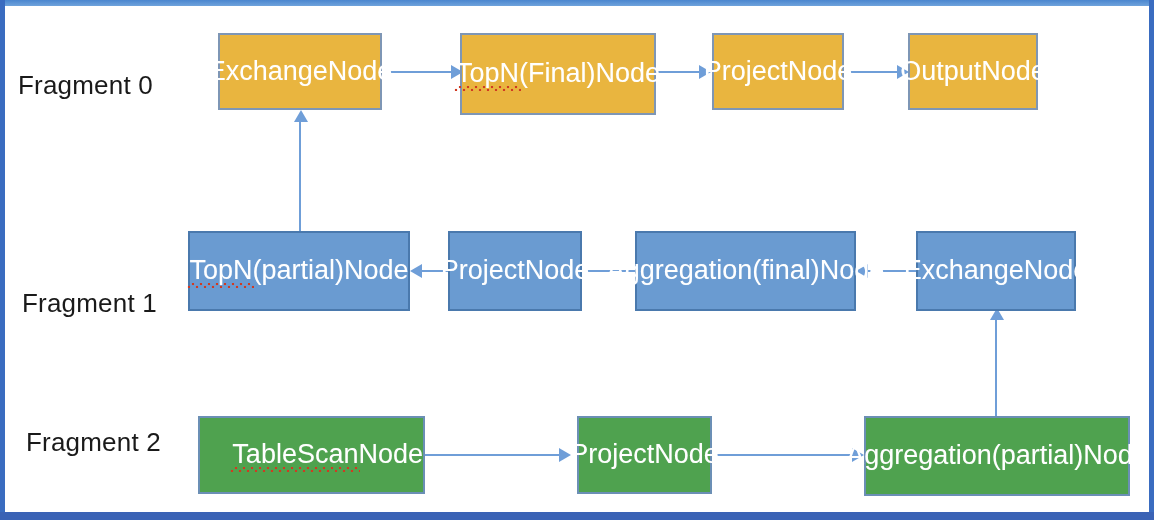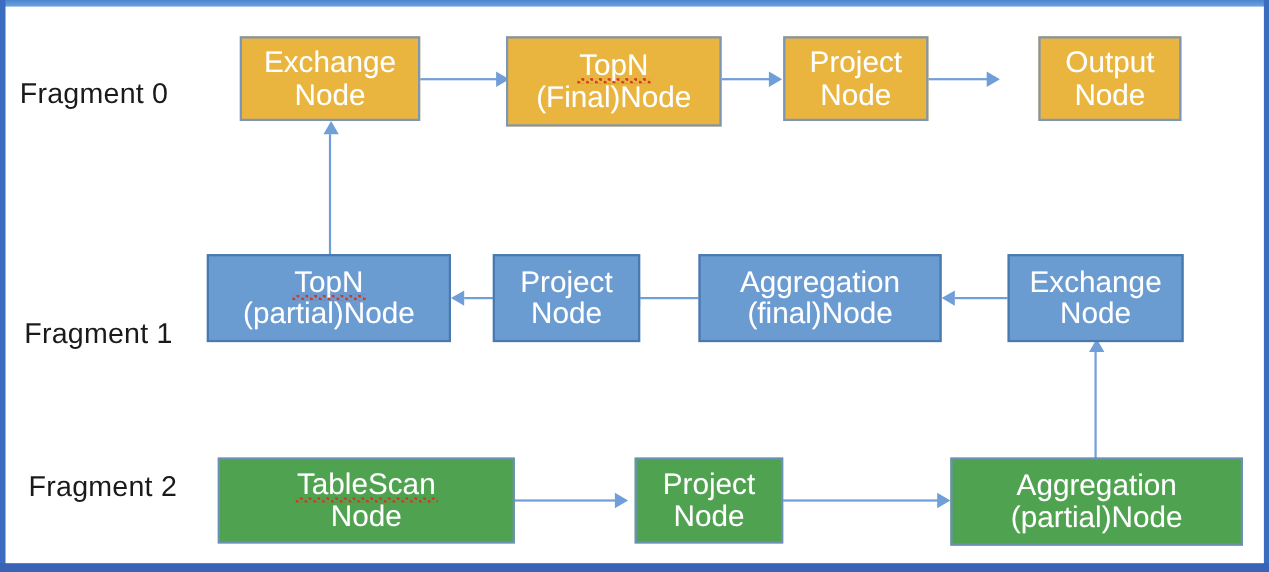--- a/index.html
+++ b/index.html
@@ -28,21 +28,21 @@
     white-space:nowrap;
     letter-spacing:.2px;
     z-index:5;
   }
 
   
   .node{
     position:absolute;
     box-sizing:border-box;
     display:flex;
-    flex-direction:column;
+    flex-direction:row;
     align-items:center;
     justify-content:center;
     color:#ffffff;
     font-size:27px;
     line-height:1.08;
     text-align:center;
     white-space:nowrap;
     z-index:4;
     text-shadow:0 0 1px rgba(255,255,255,.25);
   }
@@ -118,21 +118,21 @@
   <div class="node amber" style="left:460px;top:33px;width:196px;height:82px;">
     <span class="ln squiggle">TopN</span>
     <span class="ln">(Final)Node</span>
   </div>
 
   <div class="node amber" style="left:712px;top:33px;width:132px;height:77px;">
     <span class="ln">Project</span>
     <span class="ln">Node</span>
   </div>
 
-  <div class="node amber" style="left:908px;top:33px;width:130px;height:77px;margin-left:36px;">
+  <div class="node amber" style="left:908px;top:33px;width:130px;height:77px;">
     <span class="ln">Output</span>
     <span class="ln">Node</span>
   </div>
 
   <div class="frag-label" style="left:22px;top:268px;margin-top:20px;">Fragment 1</div>
 
   <div class="edge h" style="left:422px;top:270px;width:44px;"></div>
   <div class="arrow left" style="left:410px;top:264px;"></div>
 
   <div class="edge h" style="left:582px;top:270px;width:53px;"></div>
@@ -165,21 +165,21 @@
   </div>
 
   <div class="frag-label" style="left:26px;top:427px;text-align:right;">Fragment 2</div>
 
   <div class="edge h" style="left:425px;top:454px;width:137px;"></div>
   <div class="arrow right" style="left:559px;top:448px;"></div>
 
   <div class="edge h" style="left:712px;top:454px;width:143px;"></div>
   <div class="arrow right" style="left:852px;top:448px;"></div>
 
-  <div class="node green" style="left:198px;top:416px;width:270px;height:78px;">
+  <div class="node green" style="left:198px;top:416px;width:227px;height:78px;justify-content:flex-end;">
     <span class="ln squiggle">TableScan</span>
     <span class="ln">Node</span>
   </div>
 
   <div class="node green" style="left:577px;top:416px;width:135px;height:78px;">
     <span class="ln">Project</span>
     <span class="ln">Node</span>
   </div>
 
   <div class="node green" style="left:864px;top:416px;width:266px;height:80px;">

